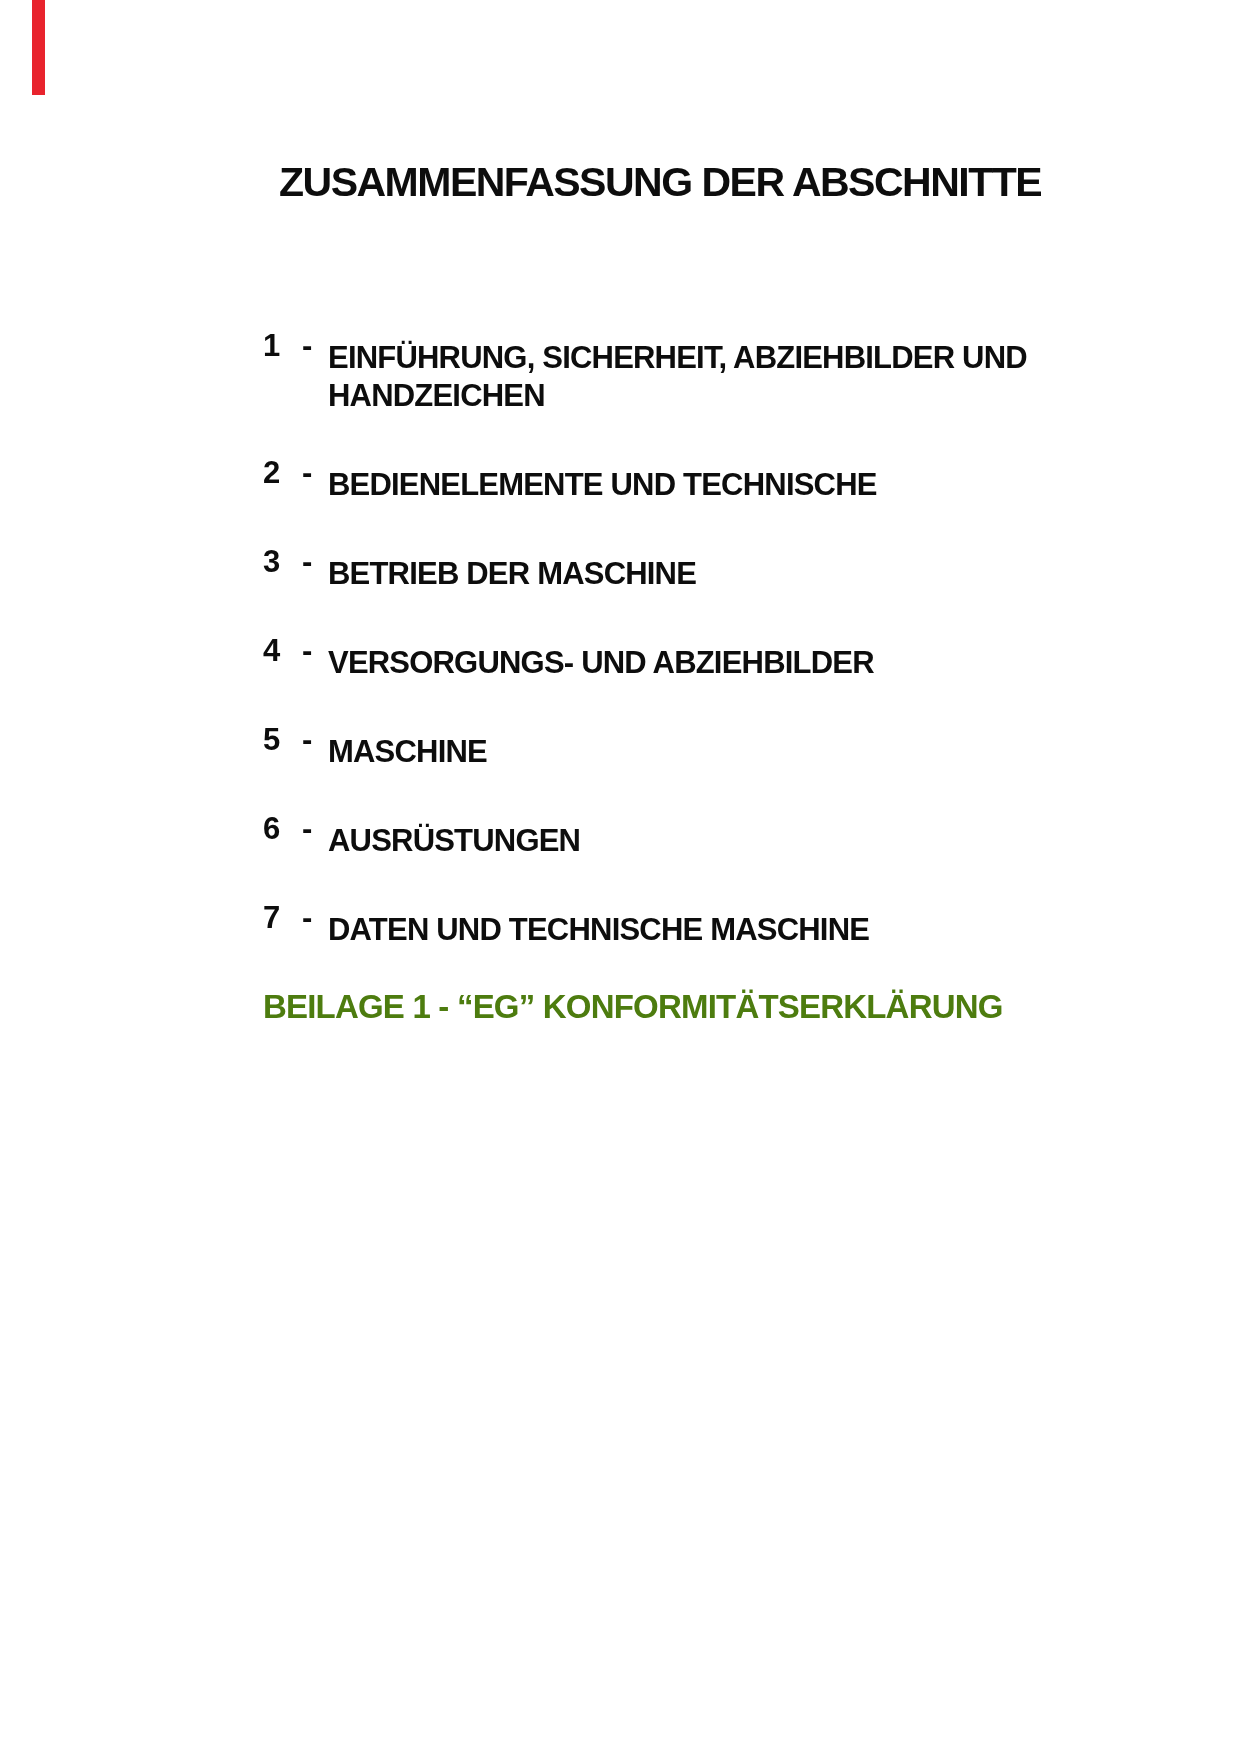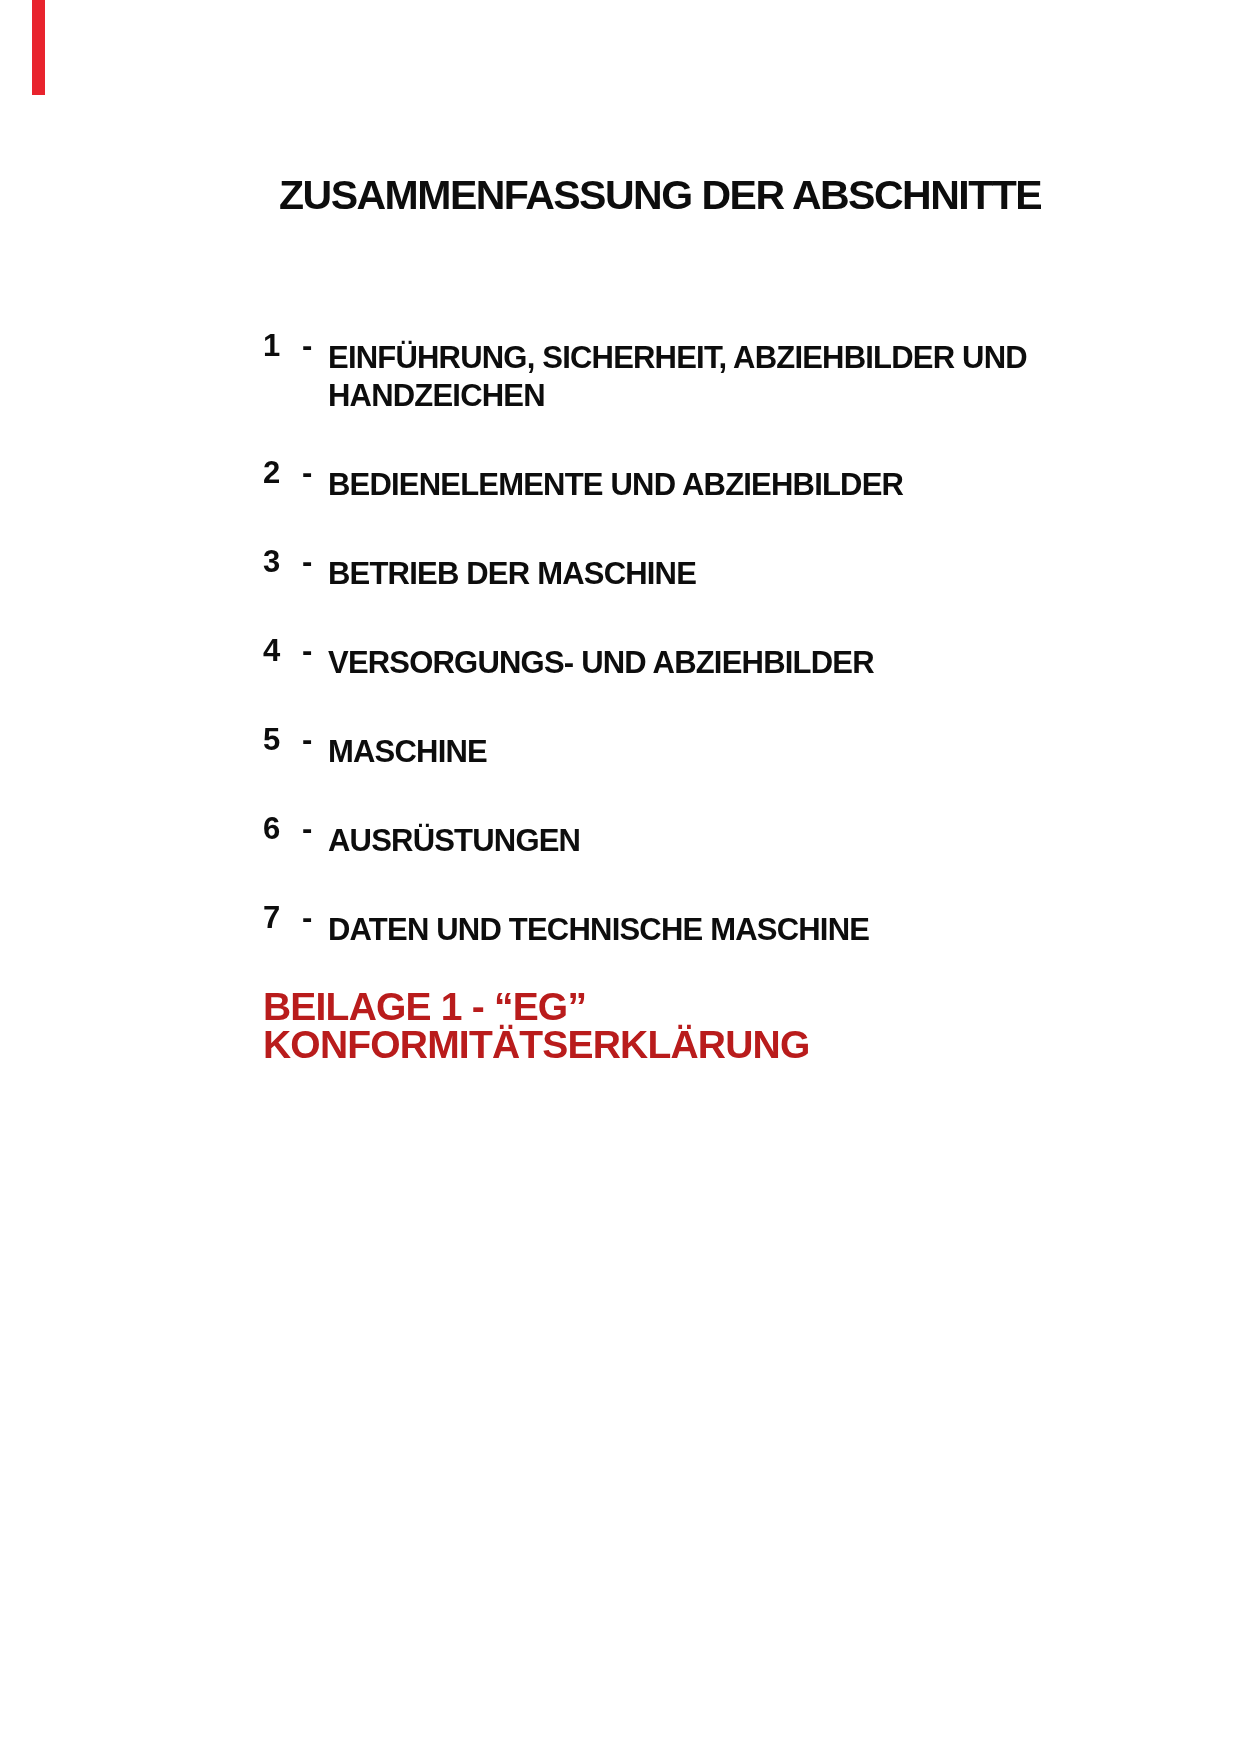--- a/index.html
+++ b/index.html
@@ -19,21 +19,21 @@
     position: absolute;
     left: 32px;
     top: 0;
     width: 13px;
     height: 95px;
     background: #e8232d;
   }
   .doc-title {
     position: absolute;
     left: 279px;
-    top: 148px;
+    top: 135px;
     font-size: 41px;
     font-weight: bold;
     letter-spacing: -1.5px;
     line-height: 1;
     white-space: nowrap;
     color: #0d0d0d;
   }
   .toc {
     position: absolute;
     left: 263px;
@@ -57,25 +57,25 @@
   .toc-dash {
     flex: 0 0 26px;
     width: 26px;
   }
   .toc-text {
     flex: 1 1 auto;
     white-space: pre-line;
     margin-top: 12px;
   }
   .toc-appendix {
-    font-size: 39px;
+    font-size: 33px;
     font-weight: bold;
     letter-spacing: -0.8px;
     line-height: 38px;
-    color: #b91c1c;
+    color: #4d7c0f;
     white-space: pre-line;
   }
 </style>
 </head>
 <body>
 
 <div class="red-tab"></div>
 
 <h1 class="doc-title">ZUSAMMENFASSUNG DER ABSCHNITTE</h1>
 
@@ -84,21 +84,21 @@
   <div class="toc-row">
     <span class="toc-num">1</span>
     <span class="toc-dash">-</span>
     <span class="toc-text">EINFÜHRUNG, SICHERHEIT, ABZIEHBILDER UND
 HANDZEICHEN</span>
   </div>
 
   <div class="toc-row">
     <span class="toc-num">2</span>
     <span class="toc-dash">-</span>
-    <span class="toc-text">BEDIENELEMENTE UND ABZIEHBILDER</span>
+    <span class="toc-text">BEDIENELEMENTE UND TECHNISCHE</span>
   </div>
 
   <div class="toc-row">
     <span class="toc-num">3</span>
     <span class="toc-dash">-</span>
     <span class="toc-text">BETRIEB DER MASCHINE</span>
   </div>
 
   <div class="toc-row">
     <span class="toc-num">4</span>

